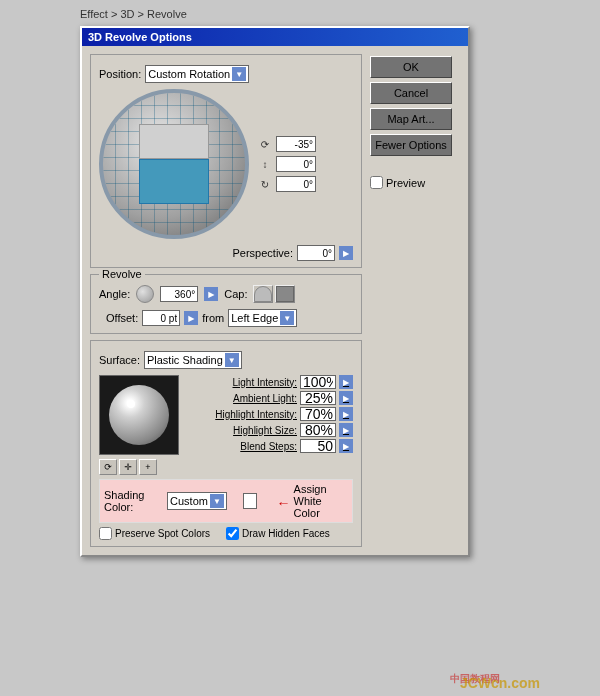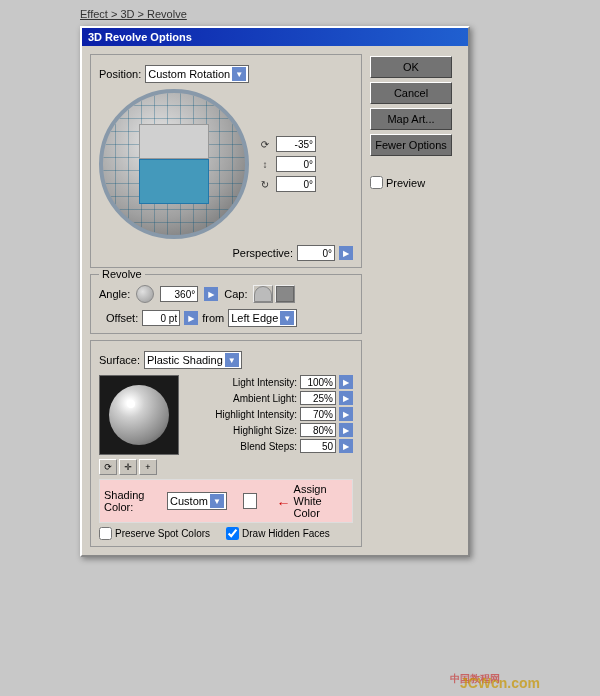--- a/index.html
+++ b/index.html
@@ -13,21 +13,20 @@
       position: relative;
       overflow: hidden;
     }
 
     .breadcrumb-bar {
       position: absolute;
       top: 8px;
       left: 80px;
       font-size: 11px;
       color: #333;
-      text-decoration: underline;
     }
 
     .dialog {
       position: absolute;
       top: 26px;
       left: 80px;
       width: 390px;
       background: #d4d0c8;
       border: 2px solid #888;
       border-top: 2px solid #fff;
@@ -333,34 +332,35 @@
       display: flex;
       flex-direction: column;
       gap: 2px;
     }
 
     .param-row {
       display: flex;
       align-items: center;
       justify-content: space-between;
       gap: 3px;
+      text-decoration: underline;
     }
 
     .param-label {
       font-size: 10px;
       text-align: right;
       flex: 1;
     }
 
     .param-value {
       width: 36px;
       height: 14px;
       background: #fff;
       border: 1px solid #666;
-      font-size: 10px;
+      font-size: 14px;
       text-align: right;
       padding: 0 2px;
     }
 
     
     .shading-row {
       display: flex;
       align-items: center;
       gap: 16px;
       margin-top: 4px;

